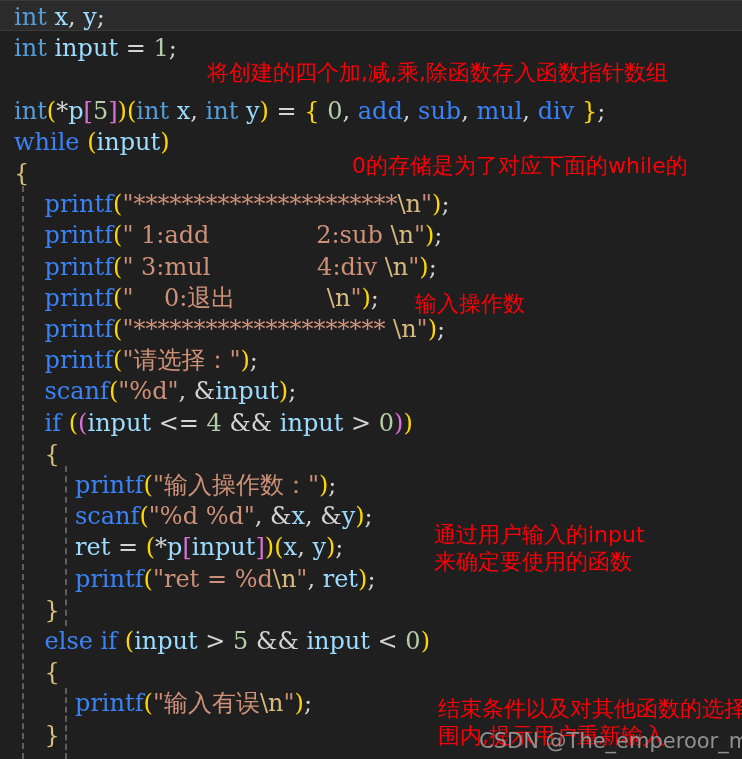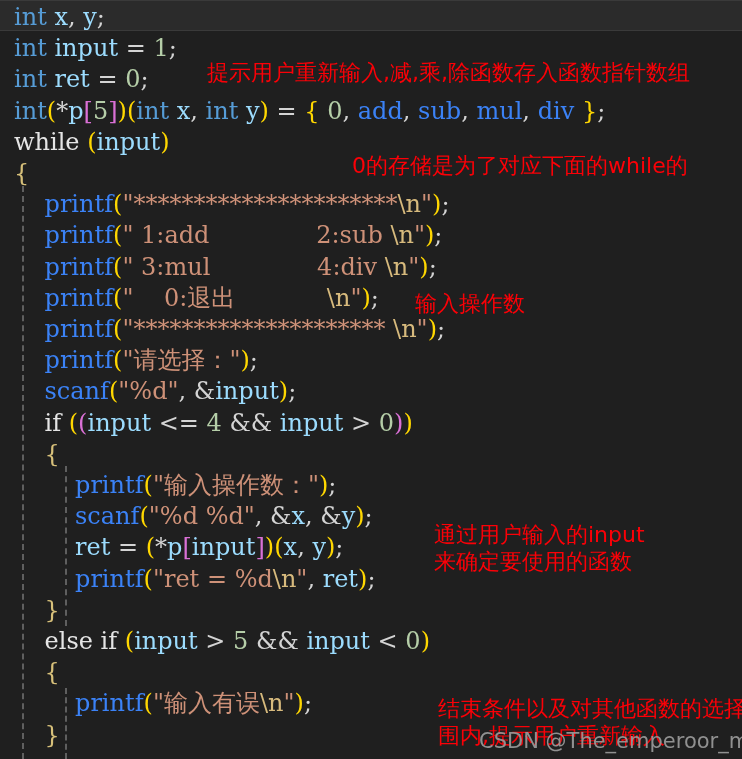--- a/index.html
+++ b/index.html
@@ -50,21 +50,21 @@
   
   .guide {
     position: absolute;
     width: 0px;
     border-left: 2px dashed #6b6b6b;
     opacity: .85;
   }
 
   
   .kw      { color: #569cd6; }   
-  .kwctl   { color: #e5e5e5; }   
+  .kwctl   { color: #3b82f6; }   
   .id      { color: #9cdcfe; }   
   .fn      { color: #3b82f6; }   
   .num     { color: #b5cea8; }   
   .str     { color: #ce9178; }   
   .esc     { color: #d7ba7d; }   
   .op      { color: #d4d4d4; }   
   .p1      { color: #ffd700; }   
   .p2      { color: #da70d6; }   
   .brace   { color: #d7c07a; }   
 
@@ -99,21 +99,20 @@
   <div class="guide" style="left:22px; top:186px; height:573px;"></div>
   <div class="guide" style="left:65px; top:466px; height:160px;"></div>
   <div class="guide" style="left:65px; top:688px; height:71px;"></div>
 
   <div class="code">
 
     <div class="ln" style="top: 2px; position: absolute; left: 0px;"><span class="kw">int</span><span class="op"> </span><span class="id">x</span><span class="op">, </span><span class="id">y</span><span class="op">;</span></div>
 
     <div class="ln" style="top: 33.2px; position: absolute; left: 0px;"><span class="kw">int</span><span class="op"> </span><span class="id">input</span><span class="op"> = </span><span class="num">1</span><span class="op">;</span></div>
 
-    <div class="ln" style="top: 64.4px; position: absolute; left: 0px;"><span class="kw">int</span><span class="op"> </span><span class="id">ret</span><span class="op"> = </span><span class="num">0</span><span class="op">;</span></div>
 
     <div class="ln" style="top: 95.6px; position: absolute; left: 0px;"><span class="kw">int</span><span class="p1">(</span><span class="op">*</span><span class="id">p</span><span class="p2">[</span><span class="num">5</span><span class="p2">]</span><span class="p1">)</span><span class="p1">(</span><span class="kw">int</span><span class="op"> </span><span class="id">x</span><span class="op">, </span><span class="kw">int</span><span class="op"> </span><span class="id">y</span><span class="p1">)</span><span class="op"> = </span><span class="p1">{</span><span class="op"> </span><span class="num">0</span><span class="op">, </span><span class="fn">add</span><span class="op">, </span><span class="fn">sub</span><span class="op">, </span><span class="fn">mul</span><span class="op">, </span><span class="fn">div</span><span class="op"> </span><span class="p1">}</span><span class="op">;</span></div>
 
     <div class="ln" style="top: 126.8px; position: absolute; left: 0px;"><span class="kwctl">while</span><span class="op"> </span><span class="p1">(</span><span class="id">input</span><span class="p1">)</span></div>
 
     <div class="ln" style="top: 158px; position: absolute; left: 0px;"><span class="brace">{</span></div>
 
     <div class="ln" style="top: 189.2px; position: absolute; left: 0px;">    <span class="fn">printf</span><span class="p1">(</span><span class="str">"**********************</span><span class="esc">\n</span><span class="str">"</span><span class="p1">)</span><span class="op">;</span></div>
 
     <div class="ln" style="top: 220.4px; position: absolute; left: 0px;">    <span class="fn">printf</span><span class="p1">(</span><span class="str">" 1:add              2:sub </span><span class="esc">\n</span><span class="str">"</span><span class="p1">)</span><span class="op">;</span></div>
@@ -145,21 +144,21 @@
     <div class="ln" style="top: 626px; position: absolute; left: 0px;">    <span class="kwctl">else if</span><span class="op"> </span><span class="p1">(</span><span class="id">input</span><span class="op"> &gt; </span><span class="num">5</span><span class="op"> &amp;&amp; </span><span class="id">input</span><span class="op"> &lt; </span><span class="num">0</span><span class="p1">)</span></div>
 
     <div class="ln" style="top: 657.2px; position: absolute; left: 0px;">    <span class="brace">{</span></div>
 
     <div class="ln" style="top: 688.4px; position: absolute; left: 0px;">        <span class="fn">printf</span><span class="p1">(</span><span class="str">"输入有误</span><span class="esc">\n</span><span class="str">"</span><span class="p1">)</span><span class="op">;</span></div>
 
     <div class="ln" style="top: 719.6px; position: absolute; left: 0px;">    <span class="brace">}</span></div>
 
   </div>
 
-  <div class="note" style="left:207px; top:59px;"><span>提示用户重新输入,减,乘,除函数存入函数指针数组</span></div>
+  <div class="note" style="left:207px; top:59px;"><span>将创建的四个加,减,乘,除函数存入函数指针数组</span></div>
 
   <div class="note" style="left:352px; top:140px;margin-top:12px;"><div>0的存储是为了对应下面的while的</div></div>
 
   <div class="note" style="left:415px; top:290px;"><span>输入操作数</span></div>
 
   <div class="note" style="left:434px; top:521px;"><div>通过用户输入的input</div><div>来确定要使用的函数</div></div>
 
   <div class="note" style="left:438px; top:695px;"><div>结束条件以及对其他函数的选择</div><div>围内,提示用户重新输入</div></div>
 
   <div class="watermark" style="left:479px; top:729px;">CSDN @The_emperoor_man</div>

